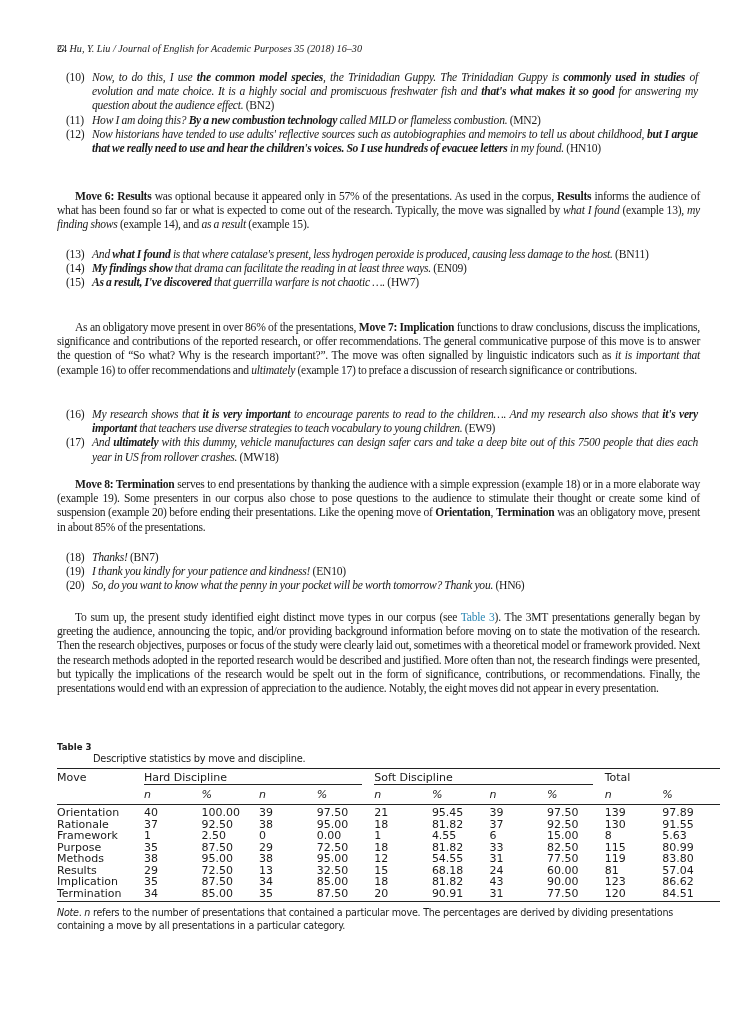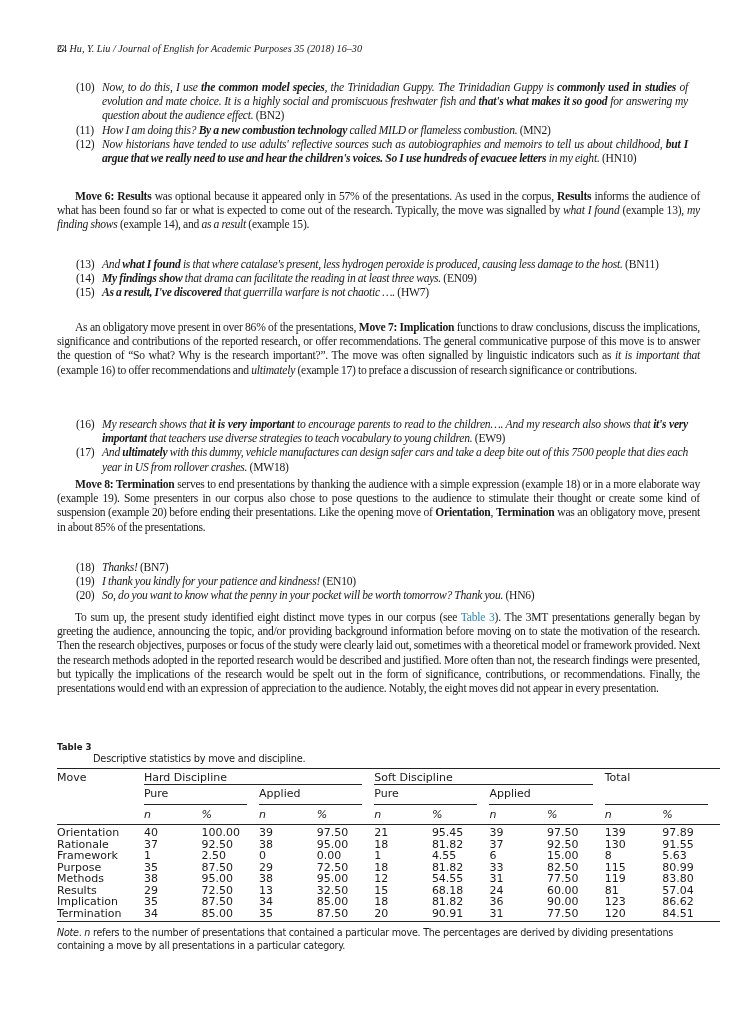--- a/index.html
+++ b/index.html
@@ -15,21 +15,21 @@
   }
   .page-num { position: absolute; left: 0; top: 0; }
   .journal-ref { position: absolute; left: 0; width: 643px; text-align: left; font-style: italic; top: 0; }
 
   .body-text {
     position: absolute; left: 0; width: 643px;
     font-size: 11.6px; line-height: 14.2px; text-align: justify;
     letter-spacing: -0.25px; word-spacing: -0.3px;
   }
   .para { text-indent: 18px; margin: 0; }
-  .examples { list-style: none; margin: 12px; padding: 0 0 0 7px; }
+  .examples { list-style: none; margin: 2px; padding: 0 0 0 7px; }
   .examples li { position: relative; padding-left: 26px; text-align: justify; }
   .ex-num { position: absolute; left: 0; top: 0; font-style: normal; }
   .ex-body i { font-style: italic; }
   .ex-body b { font-weight: bold; font-style: italic; }
   .link { color: #2a86b3; }
 
   
   .table-block { position: absolute; left: 0; top: 742px; width: 643px; font-size: 9.6px; }
   .tbl-label { font-weight: bold; font-family: "DejaVu Sans", sans-serif; font-size: 8.6px; line-height: 11px; }
   .tbl-caption { font-size: 9.8px; line-height: 12px; font-family: "DejaVu Sans", sans-serif; letter-spacing: -0.2px; margin-left: 36px; }
@@ -52,21 +52,21 @@
 
   <div class="running-head">
     <span class="page-num">24</span>
     <span class="journal-ref">G. Hu, Y. Liu / Journal of English for Academic Purposes 35 (2018) 16–30</span>
   </div>
 
   <div class="body-text" style="top:69px;">
     <ul class="examples">
         <li><span class="ex-num">(10)</span><span class="ex-body"><i>Now, to do this, I use </i><b>the common model species</b><i>, the Trinidadian Guppy. The Trinidadian Guppy is </i><b>commonly used in studies</b><i> of evolution and mate choice. It is a highly social and promiscuous freshwater fish and </i><b>that's what makes it so good</b><i> for answering my question about the audience effect.</i> (BN2)</span></li>
         <li><span class="ex-num">(11)</span><span class="ex-body"><i>How I am doing this? </i><b>By a new combustion technology</b><i> called MILD or flameless combustion.</i> (MN2)</span></li>
-        <li><span class="ex-num">(12)</span><span class="ex-body"><i>Now historians have tended to use adults' reflective sources such as autobiographies and memoirs to tell us about childhood, </i><b>but I argue that we really need to use and hear the children's voices. So I use hundreds of evacuee letters</b><i> in my eight.</i> (HN10)</span></li>
+        <li><span class="ex-num">(12)</span><span class="ex-body"><i>Now historians have tended to use adults' reflective sources such as autobiographies and memoirs to tell us about childhood, </i><b>but I argue that we really need to use and hear the children's voices. So I use hundreds of evacuee letters</b><i> in my found.</i> (HN10)</span></li>
       </ul>
   </div>
 
   <div class="body-text" style="top:190px;">
     <p class="para"><b>Move 6: Results</b> was optional because it appeared only in 57% of the presentations. As used in the corpus, <b>Results</b> informs the audience of what has been found so far or what is expected to come out of the research. Typically, the move was signalled by <i>what I found</i> (example 13), <i>my finding shows</i> (example 14), and <i>as a result</i> (example 15).</p>
   </div>
 
   <div class="body-text" style="top:246px;">
     <ul class="examples">
         <li><span class="ex-num">(13)</span><span class="ex-body"><i>And </i><b>what I found</b><i> is that where catalase's present, less hydrogen peroxide is produced, causing less damage to the host.</i> (BN11)</span></li>
@@ -118,28 +118,20 @@
           <col style="width:57px">
           <col style="width:57px">
           <col style="width:57px">
       </colgroup>
       <thead>
         <tr class="top-row">
           <th>Move</th>
           <th colspan="4" class="ul">Hard Discipline</th>
           <th colspan="4" class="ul">Soft Discipline</th>
           <th colspan="2">Total</th>
-        </tr>
-        <tr class="mid-row">
-          <th></th>
-          <th colspan="2" class="ul">Pure</th>
-          <th colspan="2" class="ul">Applied</th>
-          <th colspan="2" class="ul">Pure</th>
-          <th colspan="2" class="ul">Applied</th>
-          <th colspan="2" class="ul"></th>
         </tr>
         <tr class="nrow">
           <th></th>
           <th>n</th>
           <th>%</th>
           <th>n</th>
           <th>%</th>
           <th>n</th>
           <th>%</th>
           <th>n</th>
@@ -228,21 +220,21 @@
             <td>57.04</td>
           </tr>
           <tr>
             <td>Implication</td>
             <td>35</td>
             <td>87.50</td>
             <td>34</td>
             <td>85.00</td>
             <td>18</td>
             <td>81.82</td>
-            <td>36</td>
+            <td>43</td>
             <td>90.00</td>
             <td>123</td>
             <td>86.62</td>
           </tr>
           <tr>
             <td>Termination</td>
             <td>34</td>
             <td>85.00</td>
             <td>35</td>
             <td>87.50</td>

